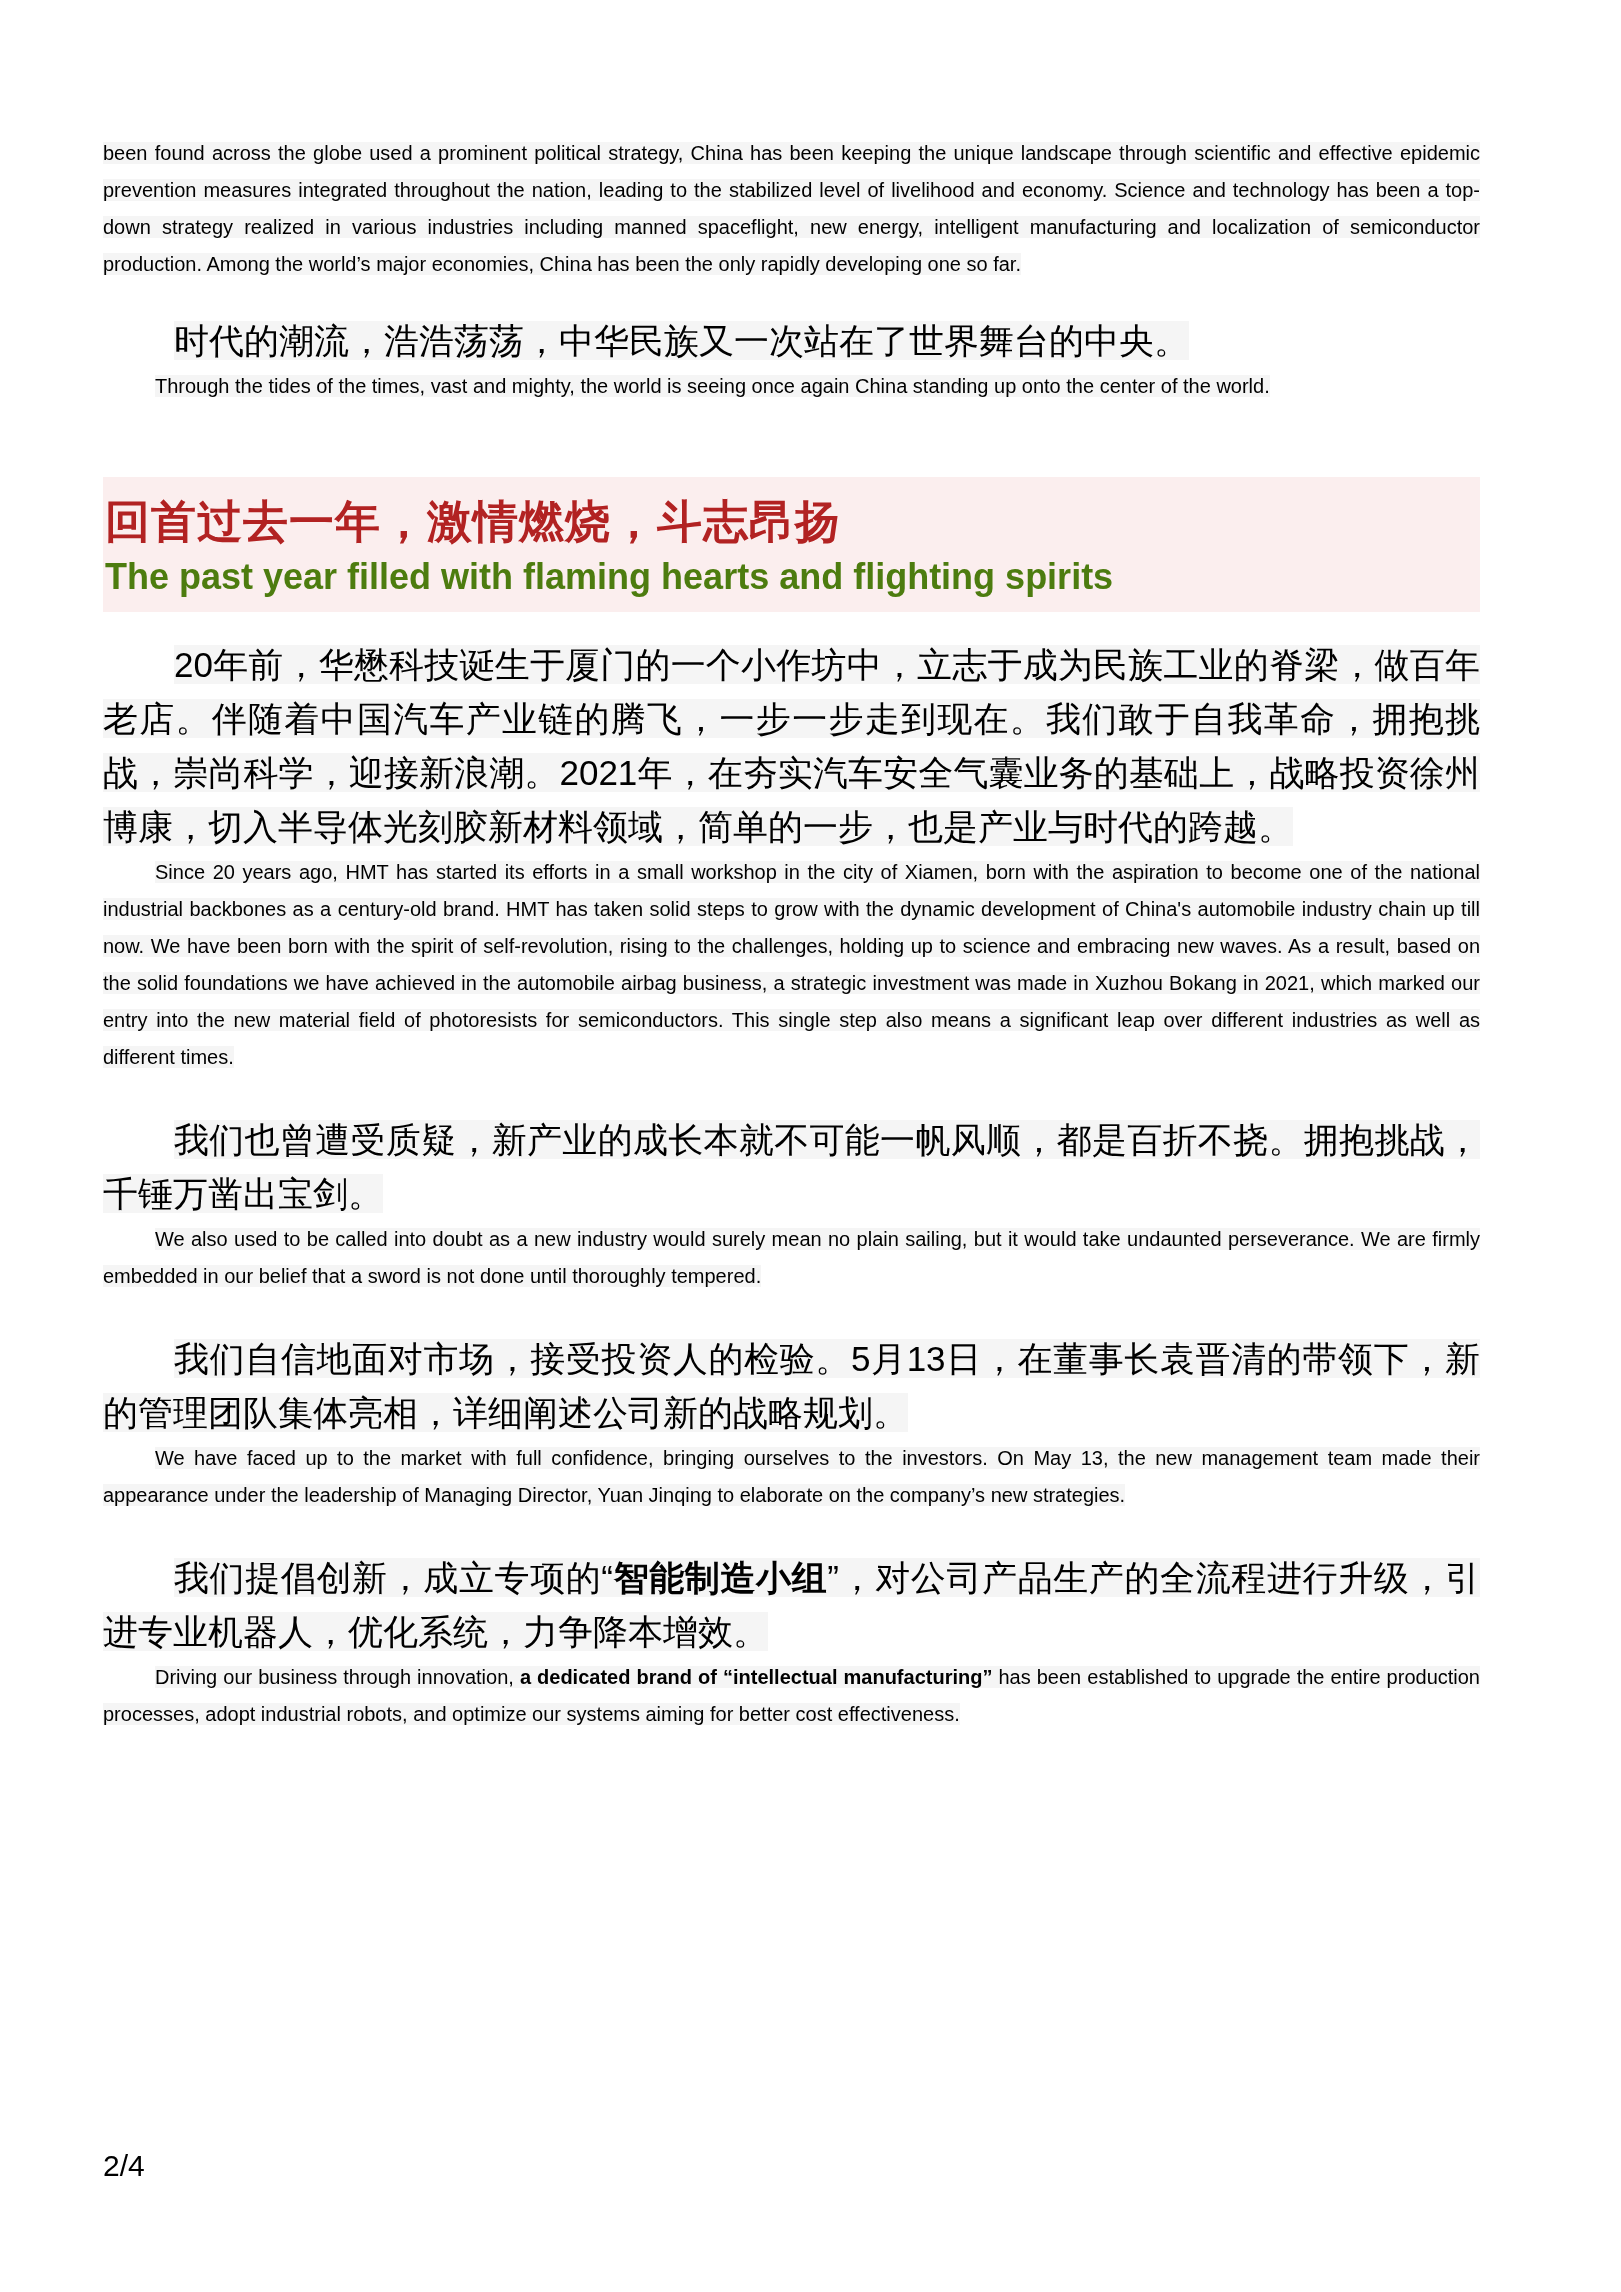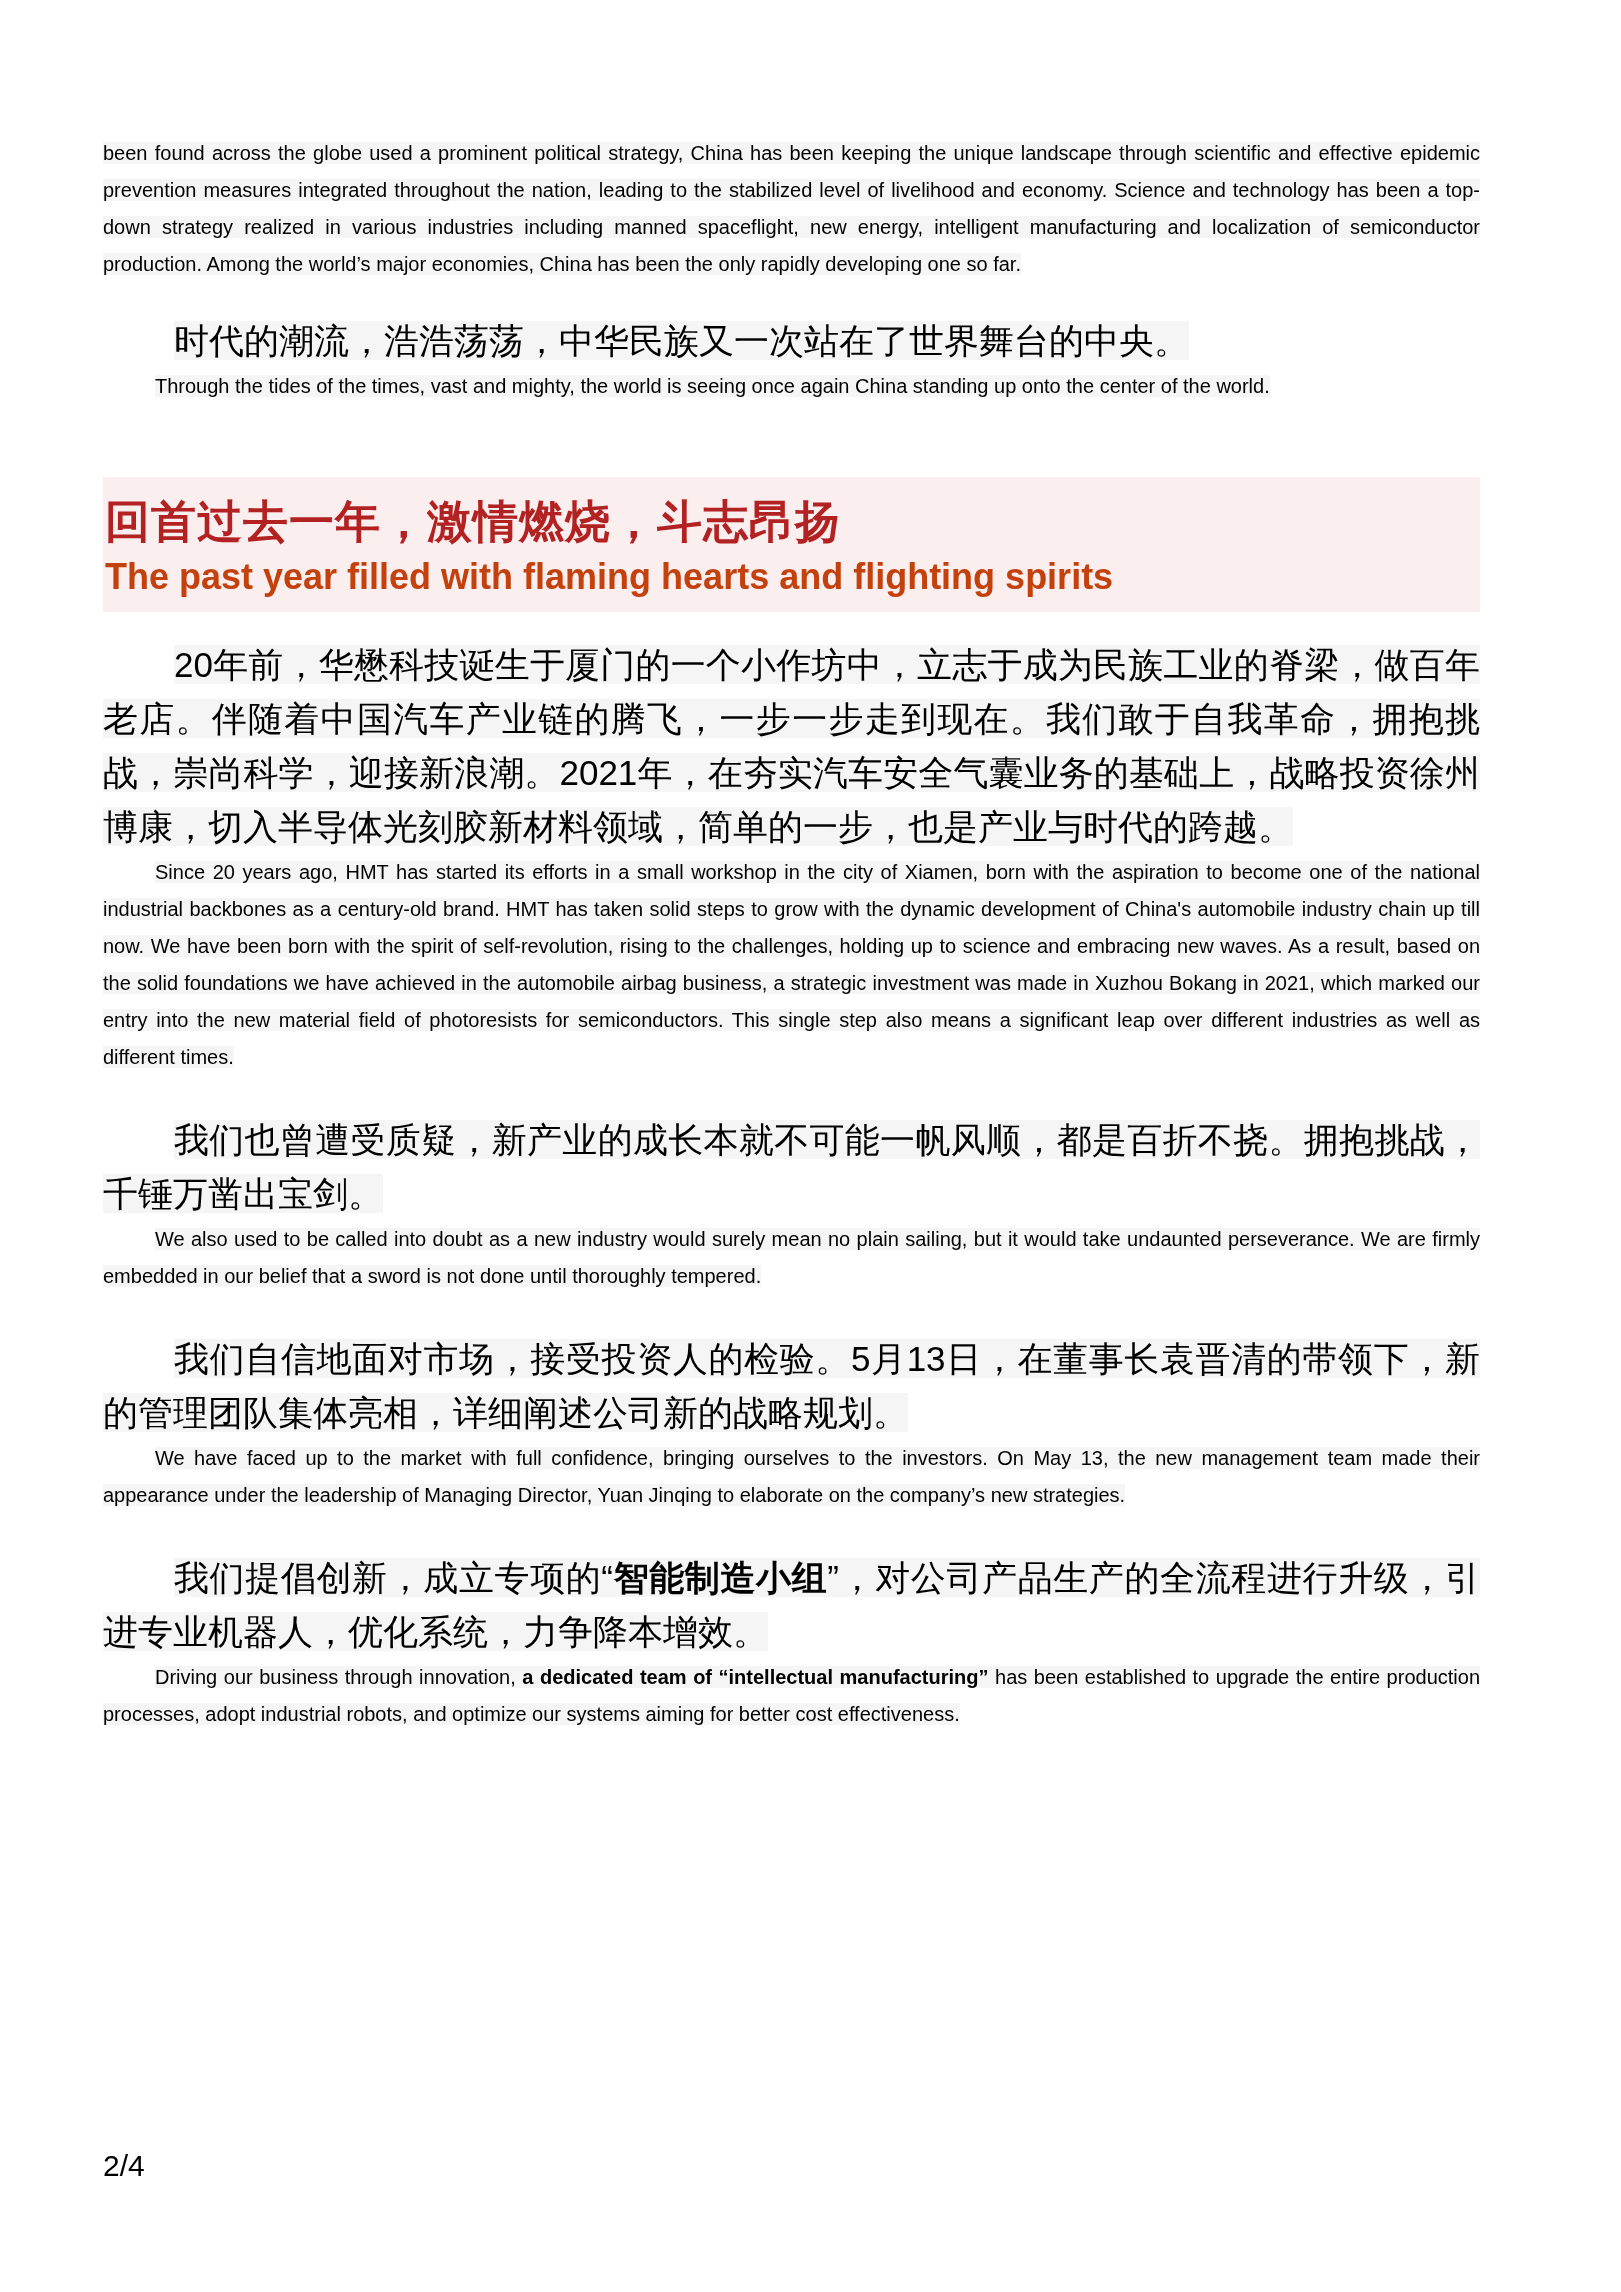--- a/index.html
+++ b/index.html
@@ -35,21 +35,21 @@
     padding: 13.7px 3.9px 11.8px 2px;
   }
   .h-zh {
     color: #b22222;
     font-size: 45px;
     line-height: 61px;
     font-weight: 700;
     letter-spacing: 1px;
   }
   .h-en {
-    color: #c2410c;
+    color: #4d7c0f;
     font-size: 36px;
     line-height: 49px;
     font-weight: 700;
   }
   .block { margin-top: 37px; }
   .block.first { margin-top: 25.5px; }
   .b { font-weight: 700; }
   .page-number {
     position: absolute;
     top: 2147px;
@@ -87,19 +87,19 @@
     <p class="en"><span class="hl">We also used to be called into doubt as a new industry would surely mean no plain sailing, but it would take undaunted perseverance. We are firmly embedded in our belief that a sword is not done until thoroughly tempered.</span></p>
   </section>
 
   <section class="block">
     <p class="zh"><span class="hl">我们自信地面对市场，接受投资人的检验。5月13日，在董事长袁晋清的带领下，新的管理团队集体亮相，详细阐述公司新的战略规划。</span></p>
     <p class="en"><span class="hl">We have faced up to the market with full confidence, bringing ourselves to the investors. On May 13, the new management team made their appearance under the leadership of Managing Director, Yuan Jinqing to elaborate on the company’s new strategies.</span></p>
   </section>
 
   <section class="block">
     <p class="zh"><span class="hl"><span>我们提倡创新，成立专项的“</span><span class="b">智能制造小组</span><span>”，对公司产品生产的全流程进行升级，引进专业机器人，优化系统，力争降本增效。</span></span></p>
-    <p class="en"><span class="hl"><span>Driving our business through innovation, </span><span class="b">a dedicated team of “intellectual manufacturing”</span><span> has been established to upgrade the entire production processes, adopt industrial robots, and optimize our systems aiming for better cost effectiveness.</span></span></p>
+    <p class="en"><span class="hl"><span>Driving our business through innovation, </span><span class="b">a dedicated brand of “intellectual manufacturing”</span><span> has been established to upgrade the entire production processes, adopt industrial robots, and optimize our systems aiming for better cost effectiveness.</span></span></p>
   </section>
 
   <div class="page-number">2/4</div>
 
 </div>
 
 
 </body></html>

